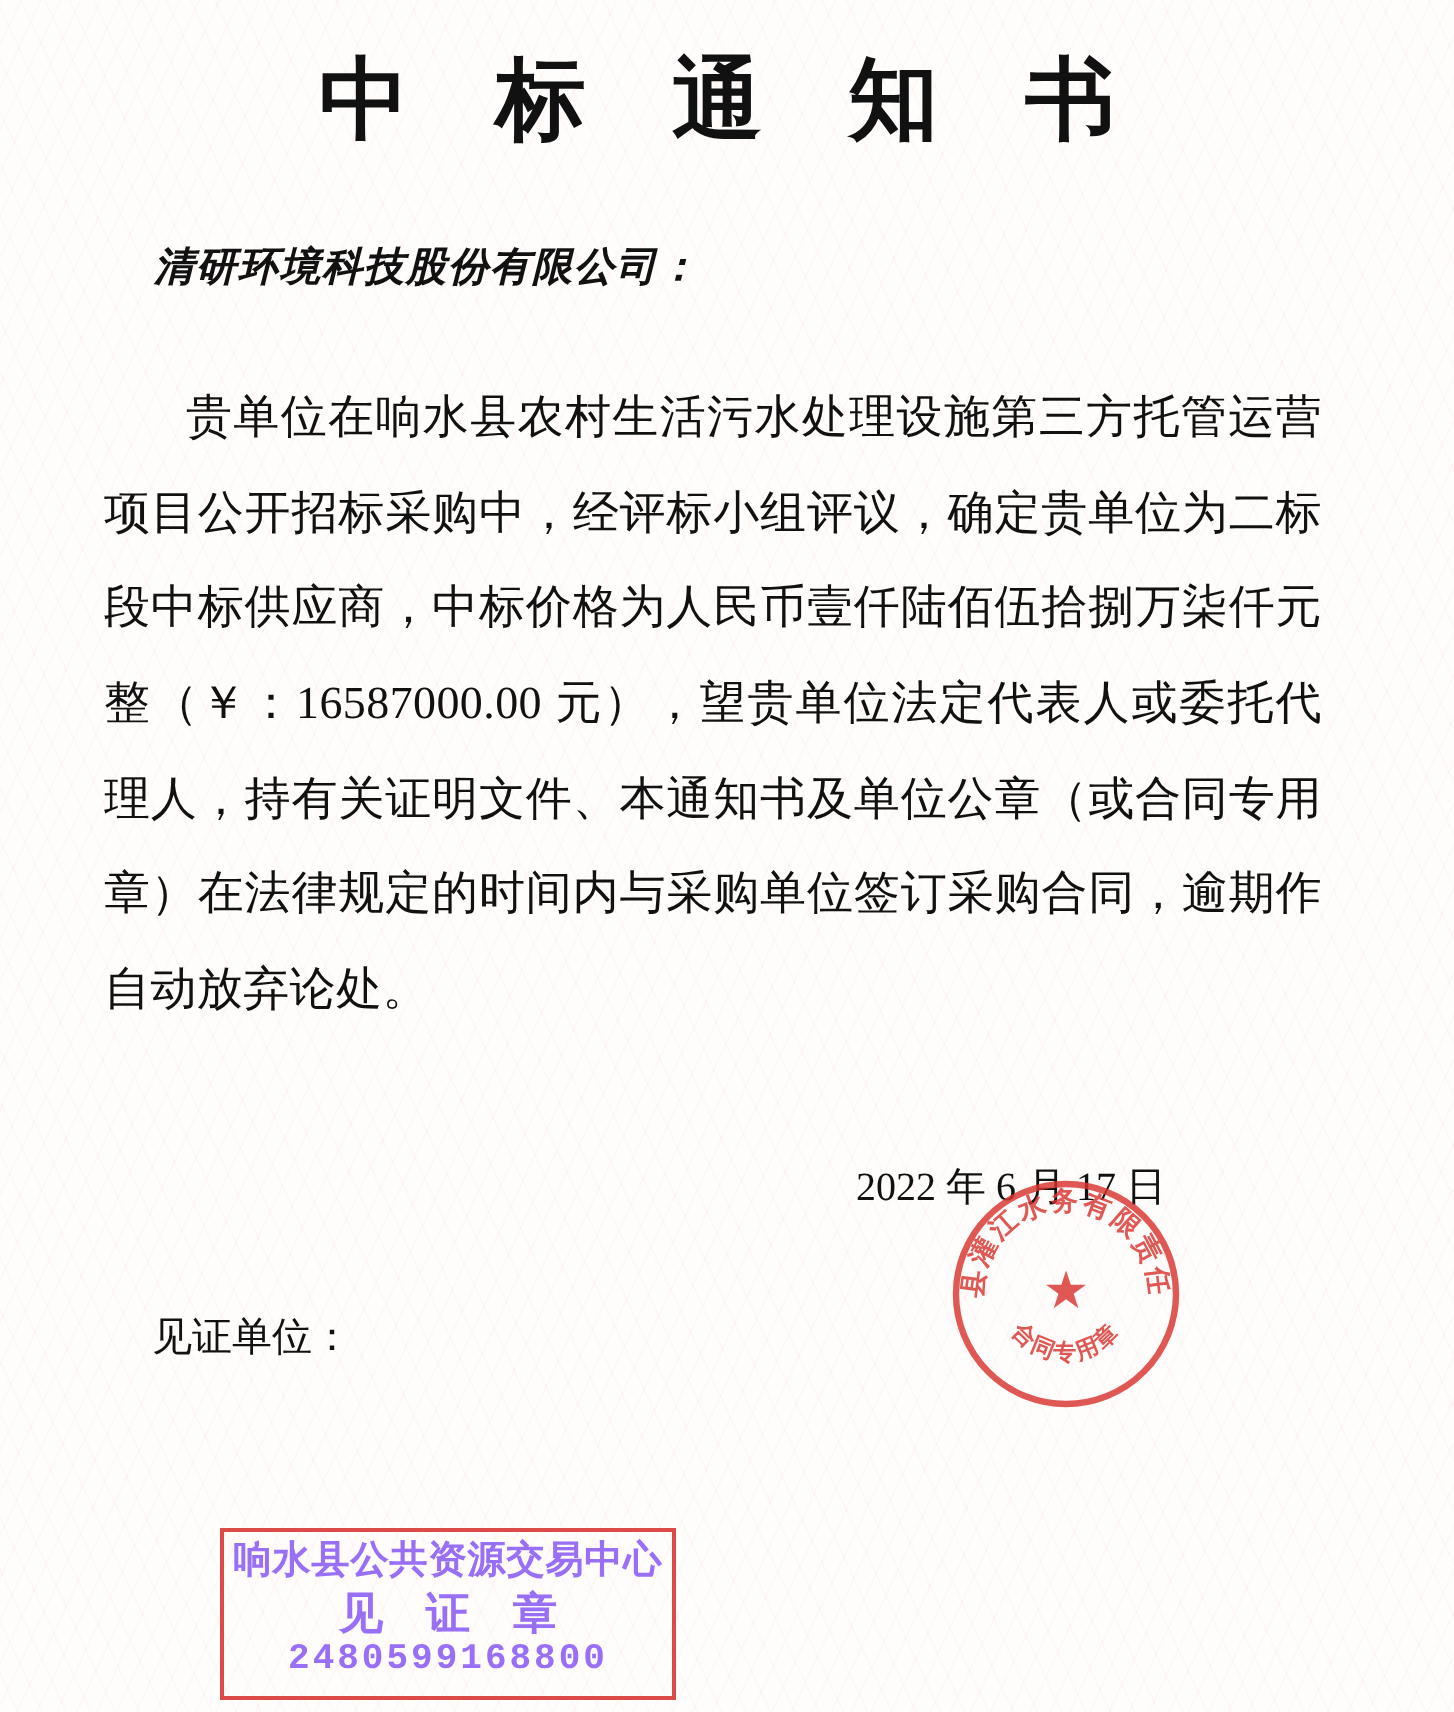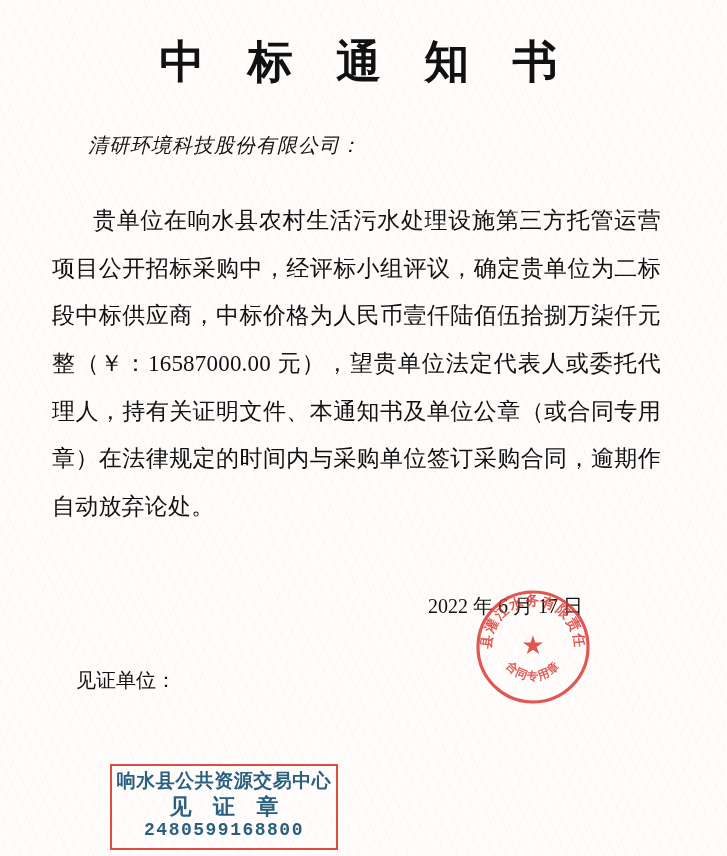--- a/index.html
+++ b/index.html
@@ -24,43 +24,43 @@
       repeating-linear-gradient(115deg, rgba(214,130,130,0.045) 0px, rgba(214,130,130,0.045) 1px, rgba(255,255,255,0) 1px, rgba(255,255,255,0) 9px),
       repeating-linear-gradient(-115deg, rgba(214,130,130,0.04) 0px, rgba(214,130,130,0.04) 1px, rgba(255,255,255,0) 1px, rgba(255,255,255,0) 11px);
     z-index: 0;
   }
   .page {
     position: relative;
     z-index: 2;
     width: 717px;
     height: 856px;
     box-sizing: border-box;
-    padding: 12px 52px;
+    padding: 0 52px;
   }
   .doc-title {
     text-align: center;
     font-size: 45px;
     font-weight: 700;
     letter-spacing: 16px;
     padding-top: 22px;
     padding-left: 16px;
     line-height: 1.25;
     font-family: "Liberation Serif", "DejaVu Serif", serif;
   }
   .purchase-no {
     text-align: center;
     font-size: 19px;
     margin-top: 40px;
     letter-spacing: 0.5px;
   }
   .recipient {
     margin-top: 42px;
-    margin-left: 36px;
+    margin-left: 25px;
     font-size: 20px;
-    font-weight: 400;
+    font-weight: 700;
     font-style: italic;
     font-family: "Liberation Serif", "DejaVu Serif", serif;
     letter-spacing: 1px;
   }
   .body-text {
     margin-top: 38px;
     font-size: 23px;
     line-height: 2.07;
     text-align: justify;
     text-justify: inter-ideograph;
@@ -99,21 +99,21 @@
 
   
   .seal-rect {
     position: absolute;
     left: 110px;
     top: 764px;
     width: 228px;
     height: 86px;
     z-index: 3;
     border: 2.5px solid #d8342f;
-    color: #0c4a6e;
+    color: #8b5cf6;
     text-align: center;
     opacity: 0.88;
     box-sizing: border-box;
     padding-top: 3px;
     pointer-events: none;
   }
   .seal-rect .line1 {
     font-size: 19px;
     font-weight: 700;
     letter-spacing: 0.5px;

